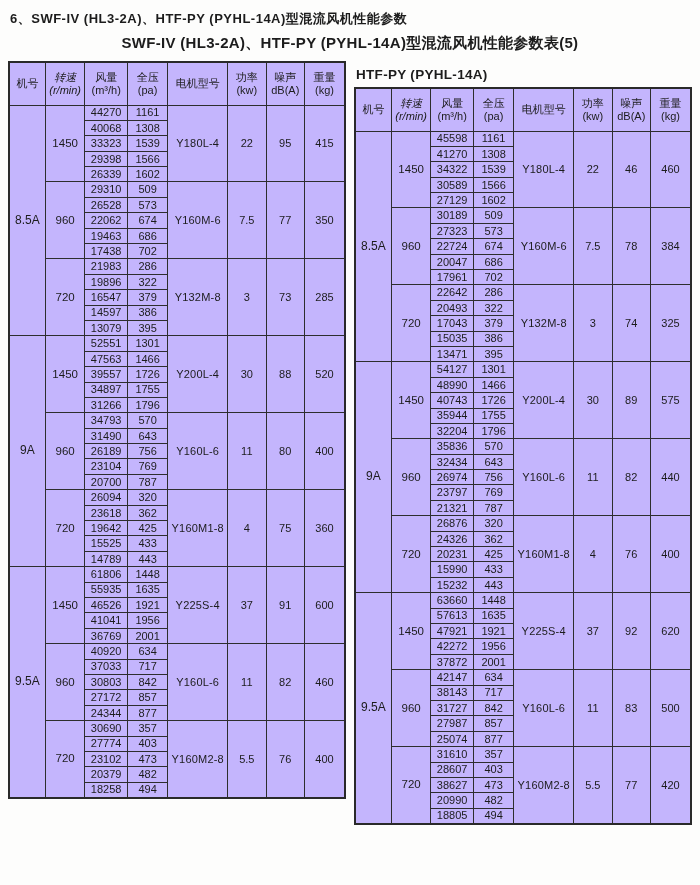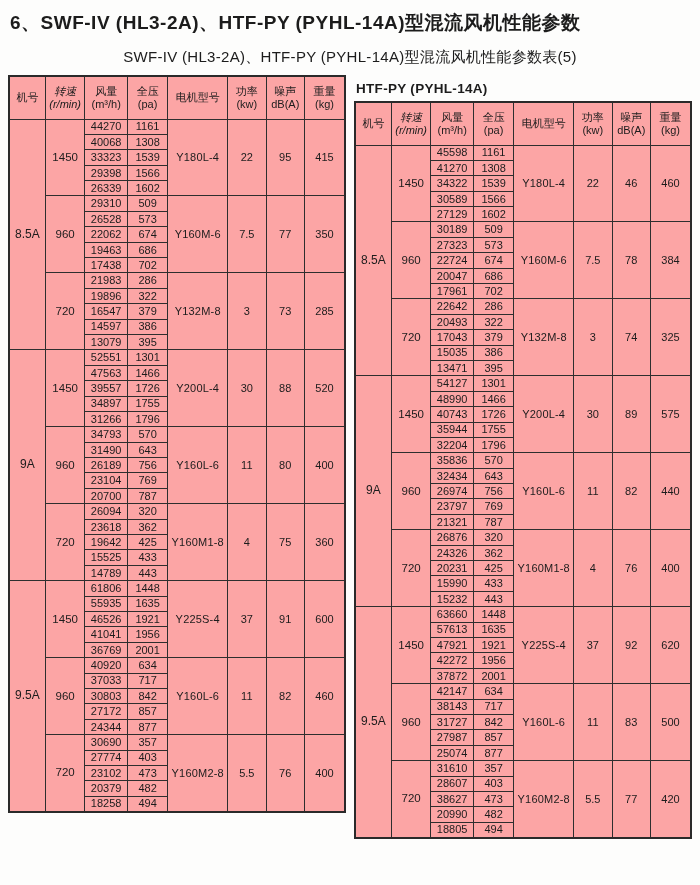--- a/index.html
+++ b/index.html
@@ -5,29 +5,29 @@
   * { margin: 0; padding: 0; box-sizing: border-box; }
   html, body {
     width: 700px; height: 885px;
     background: #fdfdfc;
     color: #1c1c1c;
     font-family: "Liberation Sans", "DejaVu Sans", sans-serif;
     overflow: hidden;
   }
   .page { padding: 6px 6px 0 6px; }
   .page-title {
-    font-size: 19px;
+    font-size: 13px;
     font-weight: bold;
     letter-spacing: 0.5px;
-    margin: 4px 0 12px 4px;
+    margin: 4px 0 6px 4px;
     white-space: nowrap;
   }
   .page-subtitle {
     font-size: 15px;
-    font-weight: normal;
+    font-weight: bold;
     text-align: center;
     letter-spacing: 0.3px;
     margin: 2px 0 8px 0;
     white-space: nowrap;
   }
   .tables-row {
     display: flex;
     gap: 8px;
     align-items: flex-start;
     padding: 0 2px;
@@ -38,21 +38,21 @@
     font-weight: bold;
     letter-spacing: 0.3px;
     margin: 6px 0 5px 2px;
     white-space: nowrap;
   }
   table {
     border-collapse: collapse;
     table-layout: fixed;
     width: 100%;
     border: 2px solid #2a2a2a;
-    background: #fca5a5;
+    background: #c4b5fd;
   }
   th, td {
     border: 1px solid #2e2e2e;
     text-align: center;
     vertical-align: middle;
     font-size: 11px;
     line-height: 1.15;
     padding: 0;
     overflow: hidden;
     white-space: nowrap;

